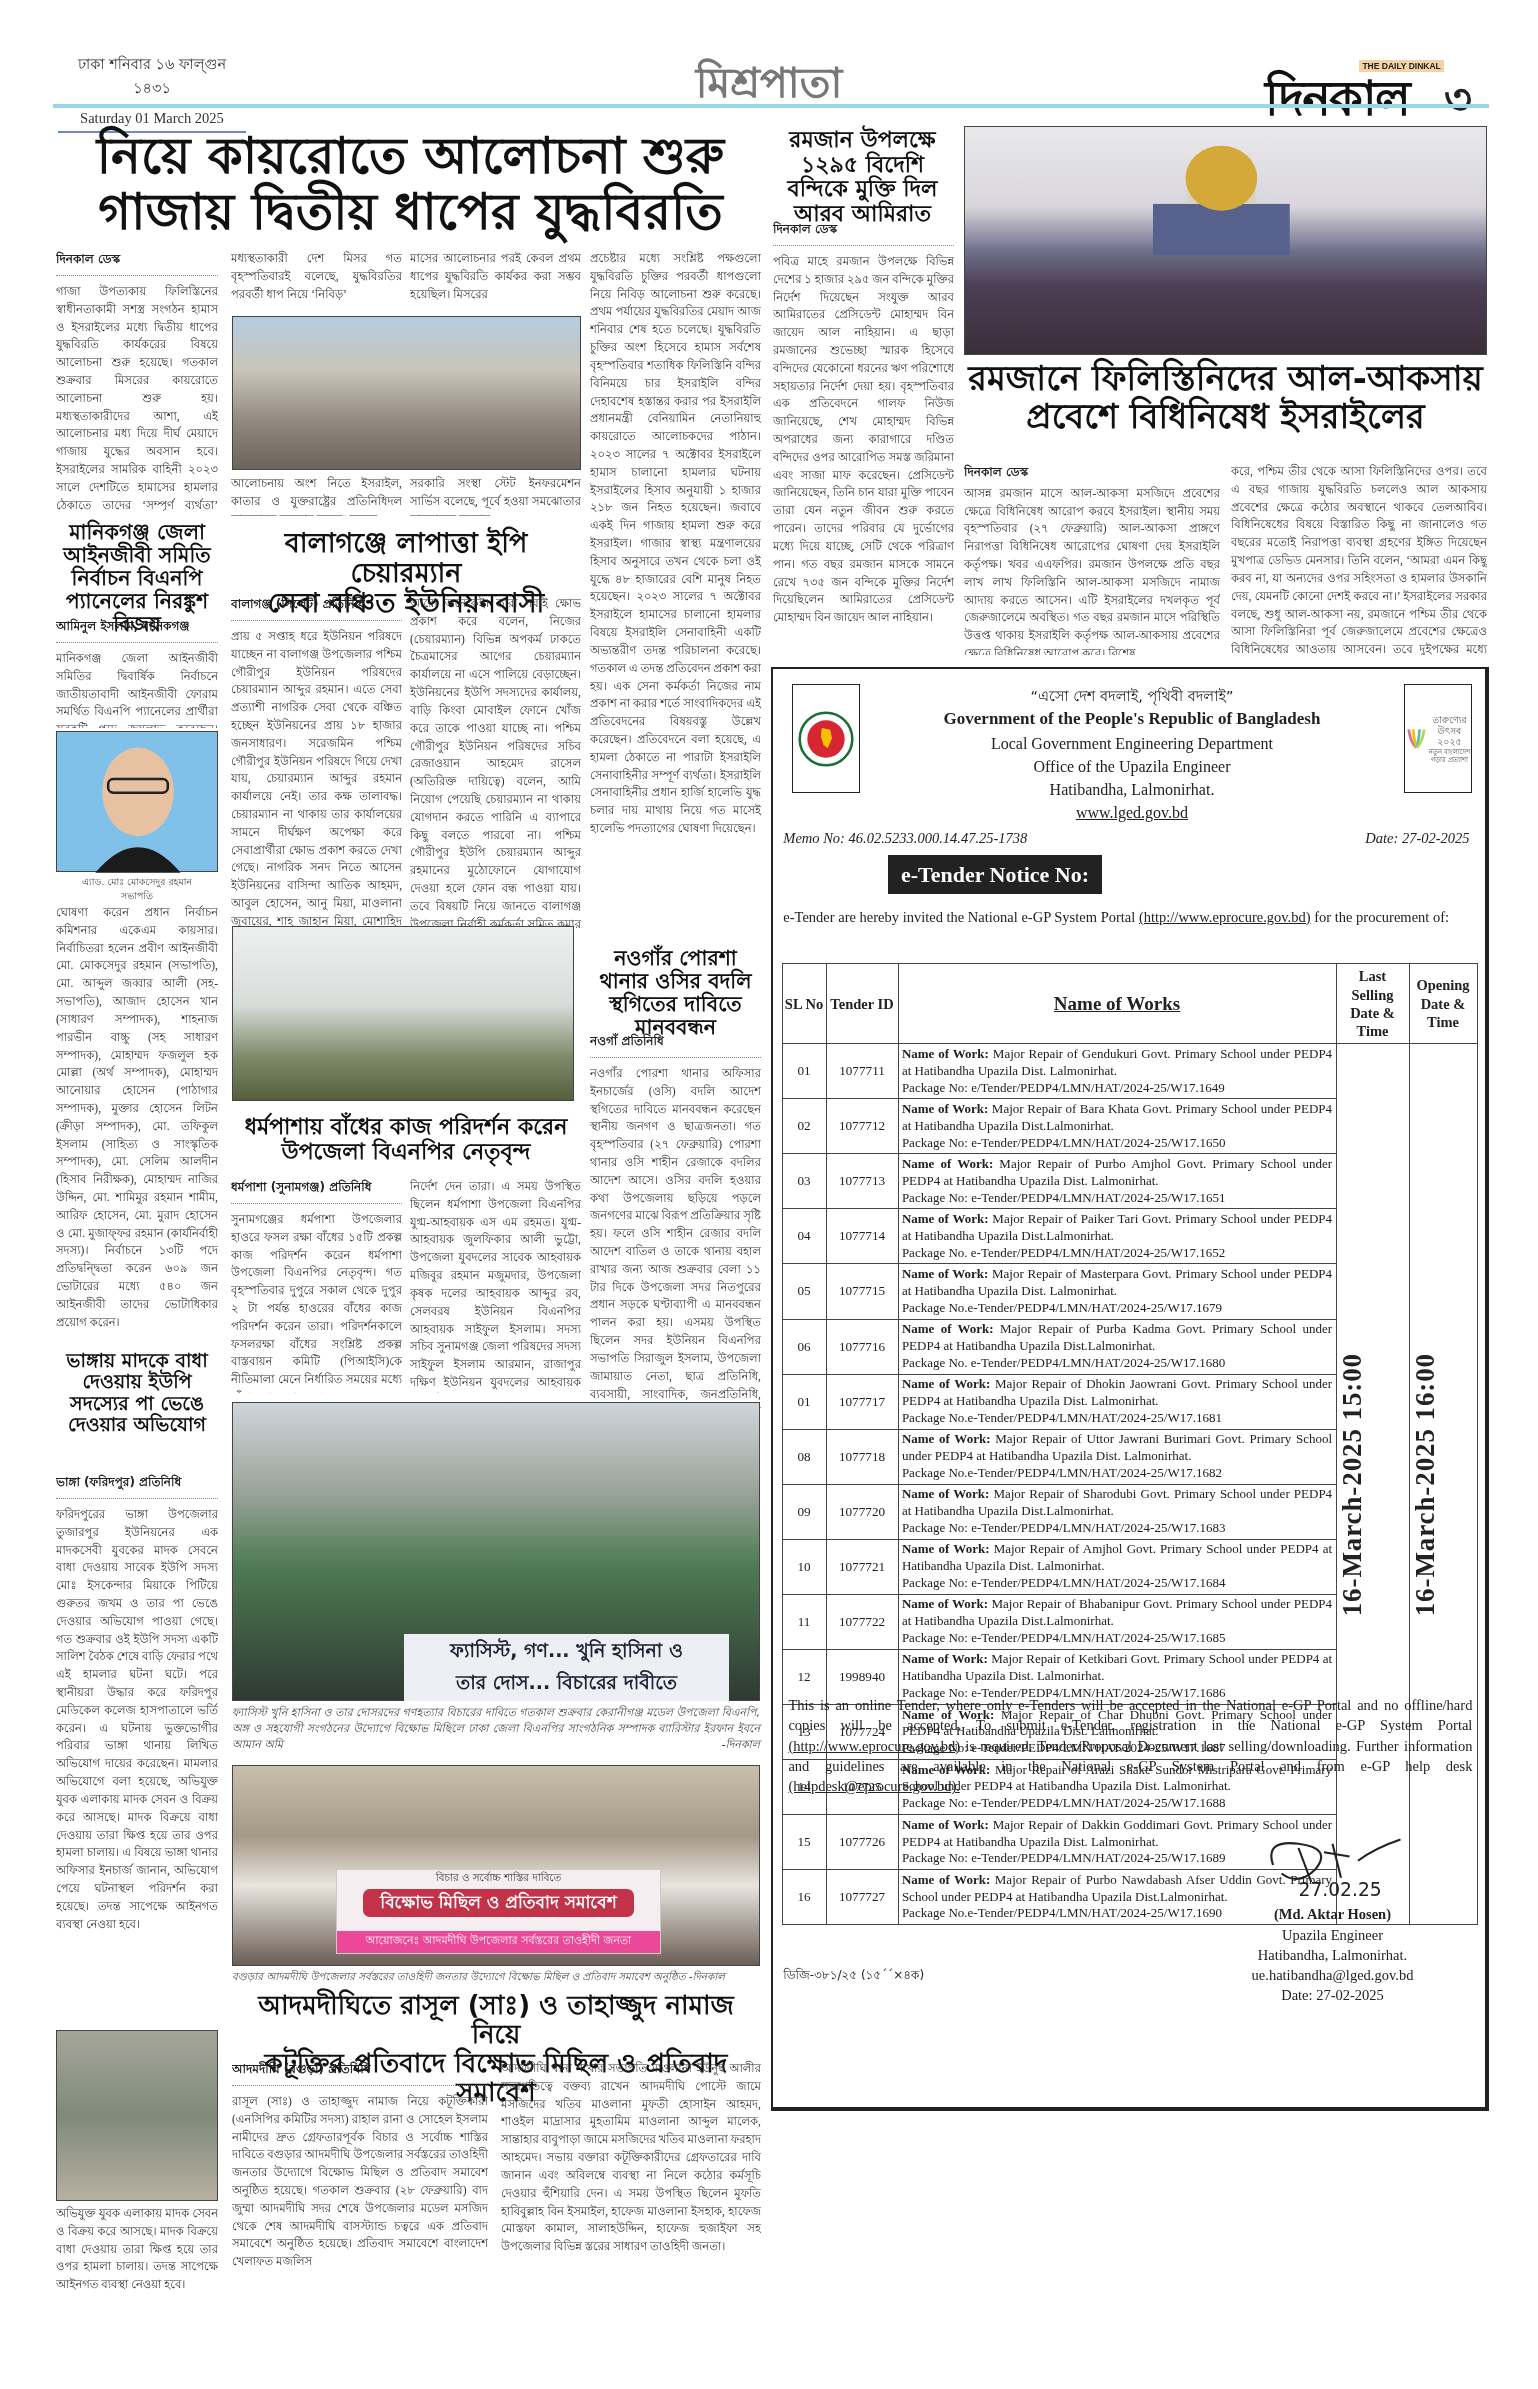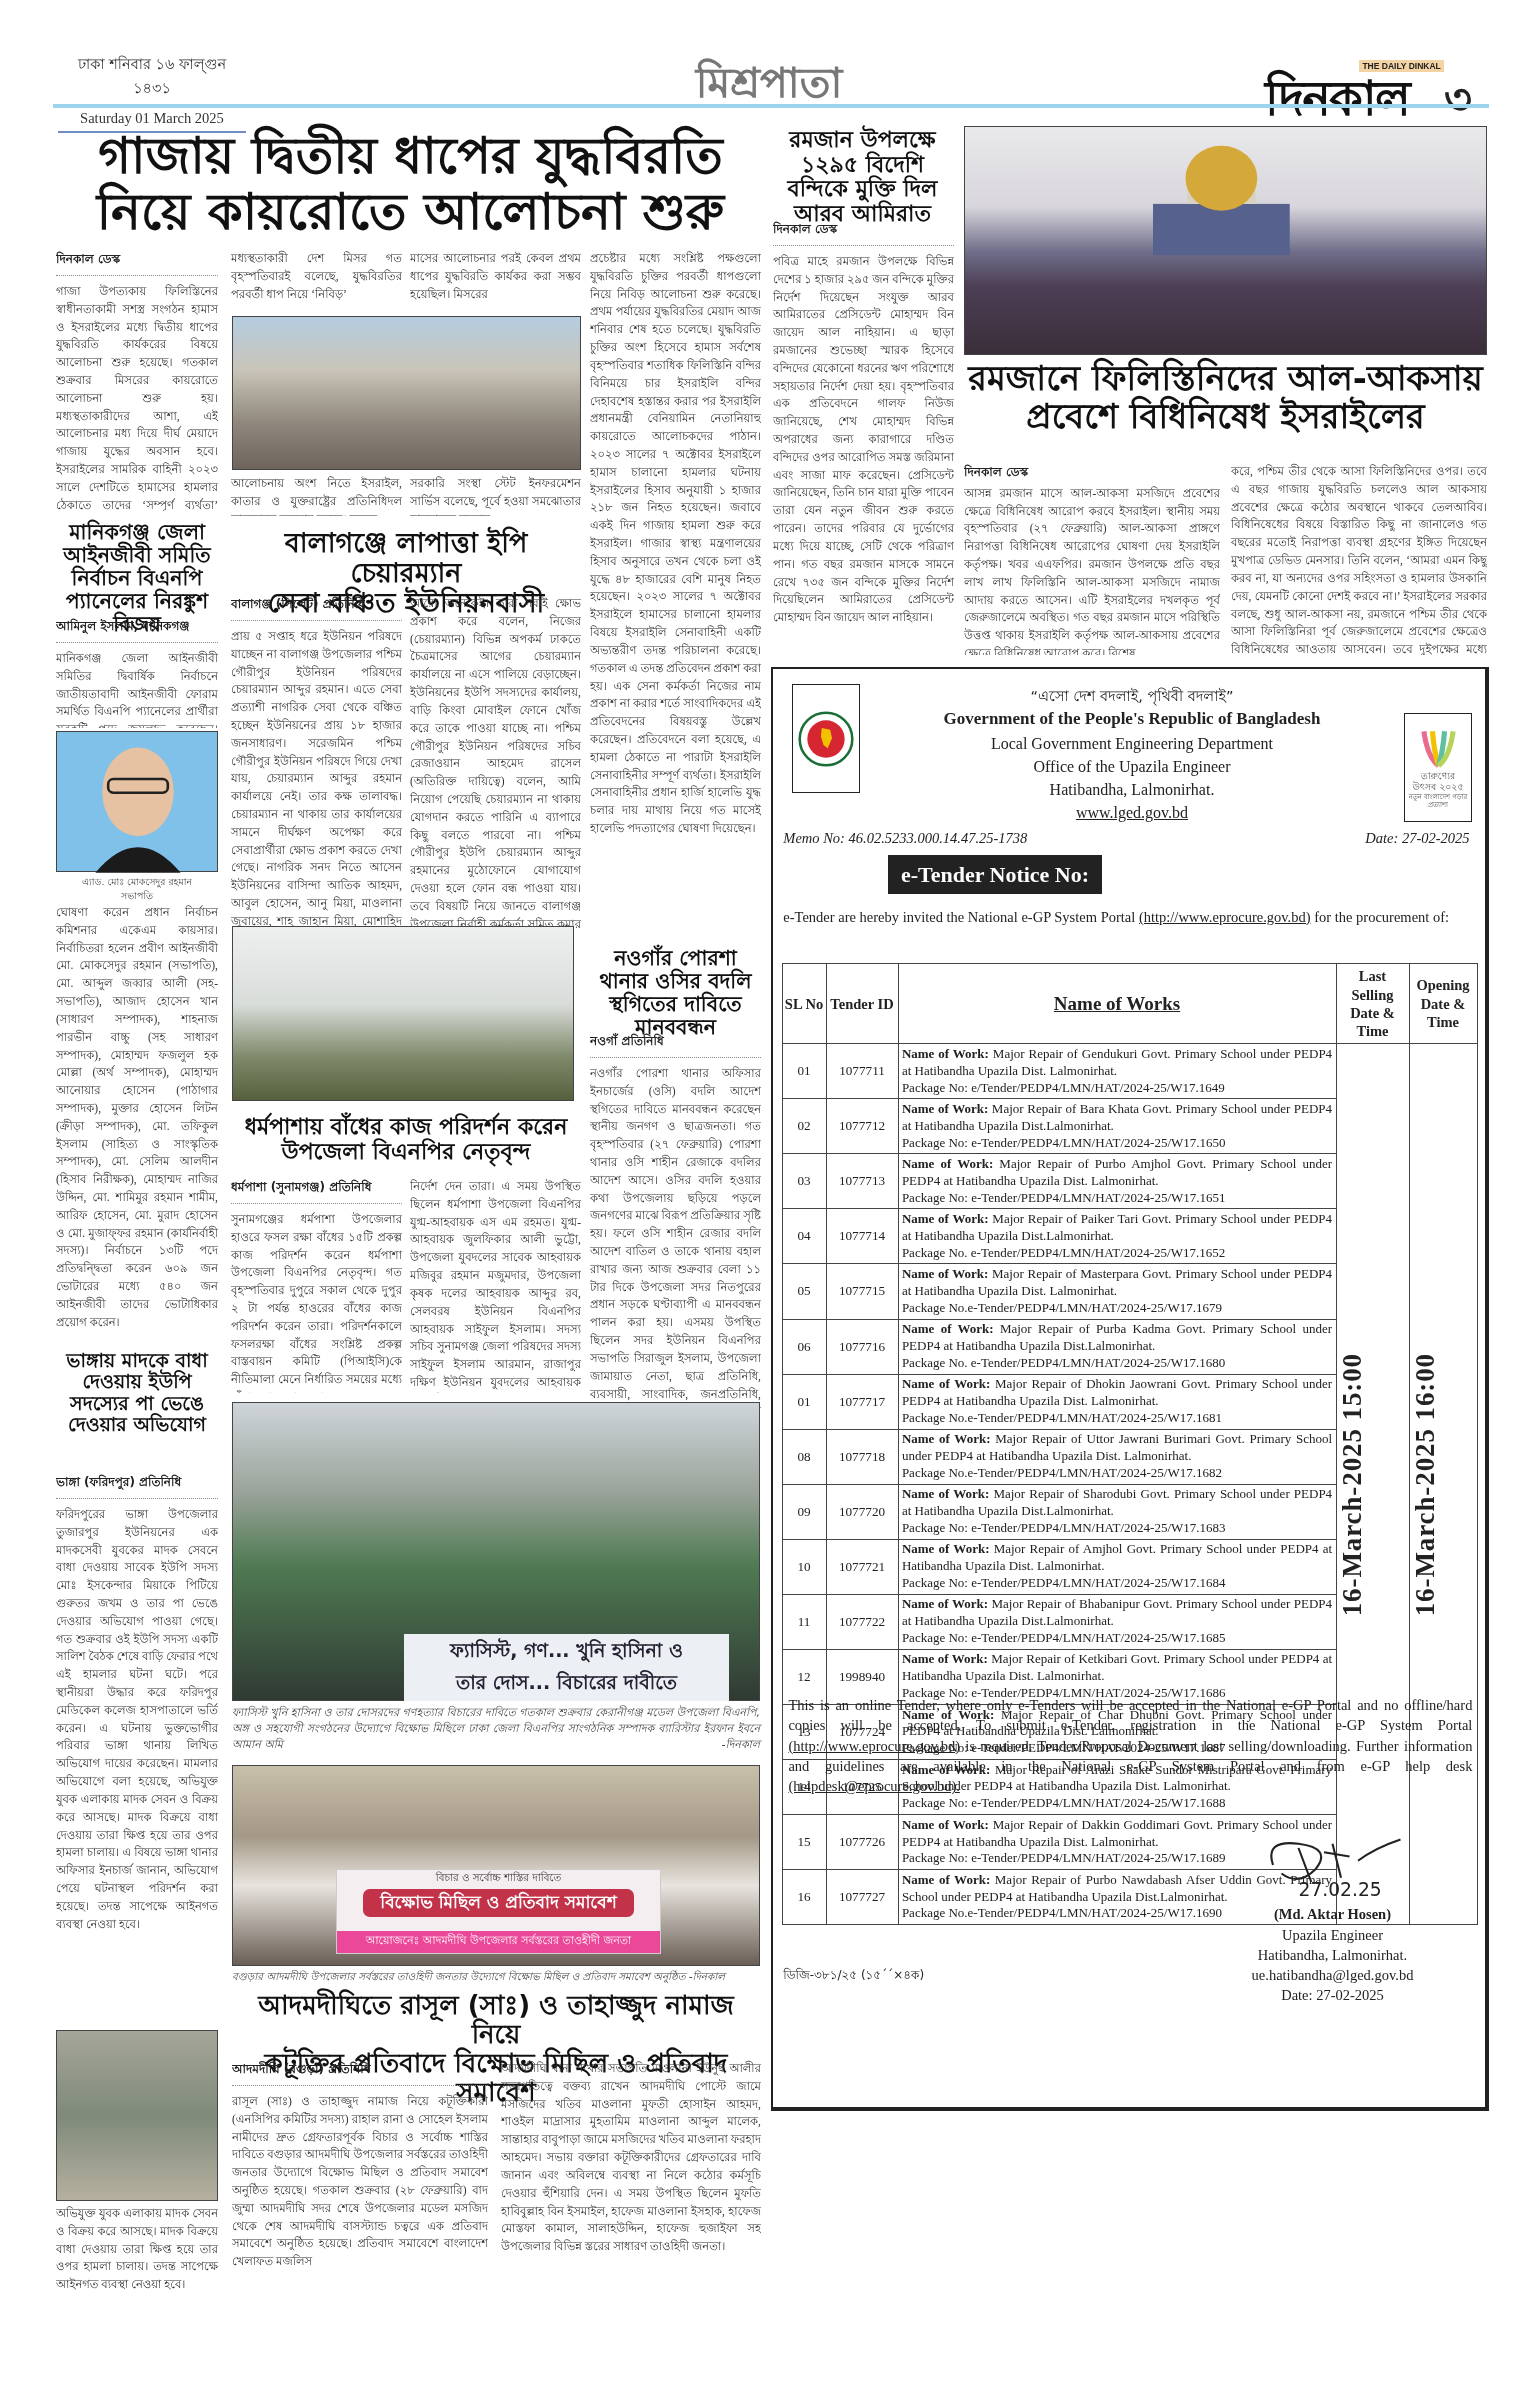--- a/index.html
+++ b/index.html
@@ -57,22 +57,22 @@
 <div class="abs section-title bn">মিশ্রপাতা</div>
 <div class="abs logo bn">
   <span class="tag">THE DAILY DINKAL</span>
   <span class="name">দিনকাল</span>
   <span style="position:absolute;left:179px;top:17px;font-size:43px;font-weight:bold;">৩</span>
   <span class="slogan">দেশ ও জনগণের কথা বলে</span>
 </div>
 <div class="abs rule-top"></div>
 
 <div class="abs bn headline" style="left:56px;top:128px;width:709px;font-size:50px;text-align:center;">
+  <div>নিয়ে কায়রোতে আলোচনা শুরু</div>
   <div>গাজায় দ্বিতীয় ধাপের যুদ্ধবিরতি</div>
-  <div>নিয়ে কায়রোতে আলোচনা শুরু</div>
 </div>
 <div class="abs bn col" style="left:56px;top:250px;width:162px;height:261px;">
   <div class="byline">দিনকাল ডেস্ক</div>
   <div class="body">গাজা উপত্যকায় ফিলিস্তিনের স্বাধীনতাকামী সশস্ত্র সংগঠন হামাস ও ইসরাইলের মধ্যে দ্বিতীয় ধাপের যুদ্ধবিরতি কার্যকরের বিষয়ে আলোচনা শুরু হয়েছে। গতকাল শুক্রবার মিসরের কায়রোতে আলোচনা শুরু হয়। মধ্যস্থতাকারীদের আশা, এই আলোচনার মধ্য দিয়ে দীর্ঘ মেয়াদে গাজায় যুদ্ধের অবসান হবে। ইসরাইলের সামরিক বাহিনী ২০২৩ সালে দেশটিতে হামাসের হামলার ঠেকাতে তাদের ‘সম্পূর্ণ ব্যর্থতা’ স্বীকার করার এক দিন পর এ আলোচনা শুরু হলো। আলোচনায়</div>
 </div>
 <div class="abs bn body col" style="left:231px;top:250px;width:171px;height:58px;">মধ্যস্থতাকারী দেশ মিসর গত বৃহস্পতিবারই বলেছে, যুদ্ধবিরতির পরবর্তী ধাপ নিয়ে ‘নিবিড়’</div>
 <div class="abs bn body col" style="left:410px;top:250px;width:171px;height:58px;">মাসের আলোচনার পরই কেবল প্রথম ধাপের যুদ্ধবিরতি কার্যকর করা সম্ভব হয়েছিল। মিসরের</div>
 <div class="abs photo" style="left:232px;top:316px;width:349px;height:154px;background:linear-gradient(180deg,#b5cde0 0%,#c9c4b8 35%,#8f877c 70%,#6d655c 100%);"></div>
 <div class="abs bn body col" style="left:231px;top:475px;width:171px;height:41px;">আলোচনায় অংশ নিতে ইসরাইল, কাতার ও যুক্তরাষ্ট্রের প্রতিনিধিদল কায়রোতে অবস্থান করছে। কয়েক</div>
 <div class="abs bn body col" style="left:410px;top:475px;width:171px;height:41px;">সরকারি সংস্থা স্টেট ইনফরমেশন সার্ভিস বলেছে, পূর্বে হওয়া সমঝোতার বাস্তবায়নে চলমান</div>
@@ -190,21 +190,21 @@
 <div class="abs bn body col" style="left:501px;top:2060px;width:260px;height:291px;">আদমদীঘি থানা শাখার সভাপতি মাওলানা ইউনুছ আলীর সভাপতিত্বে বক্তব্য রাখেন আদমদীঘি পোস্টে জামে মসজিদের খতিব মাওলানা মুফতী হোসাইন আহমদ, শাওইল মাদ্রাসার মুহতামিম মাওলানা আব্দুল মালেক, সান্তাহার বাবুপাড়া জামে মসজিদের খতিব মাওলানা ফরহাদ আহমেদ। সভায় বক্তারা কটূক্তিকারীদের গ্রেফতারের দাবি জানান এবং অবিলম্বে ব্যবস্থা না নিলে কঠোর কর্মসূচি দেওয়ার হুঁশিয়ারি দেন। এ সময় উপস্থিত ছিলেন মুফতি হাবিবুল্লাহ বিন ইসমাইল, হাফেজ মাওলানা ইসহাক, হাফেজ মোস্তফা কামাল, সালাহউদ্দিন, হাফেজ হুজাইফা সহ উপজেলার বিভিন্ন স্তরের সাধারণ তাওহিদী জনতা।</div>
 
 <div class="abs tender">
   <div class="emb" style="left:19px;">
     <svg width="56" height="56" viewBox="0 0 66 66">
       <circle cx="33" cy="33" r="31" fill="#fff" stroke="#1b6e35" stroke-width="3"></circle>
       <circle cx="33" cy="33" r="22" fill="#d62631"></circle>
       <path d="M28 20 L38 22 L40 32 L35 44 L30 40 L27 30 Z" fill="#f2c200"></path>
     </svg>
   </div>
-  <div class="emb" style="left:631px;flex-direction:column;margin-top:29px;">
+  <div class="emb" style="left:631px;flex-direction:row;">
     <svg width="43" height="43" viewBox="0 0 50 50">
       <path d="M8 5 Q12 35 25 45" stroke="#e96b8e" stroke-width="6" fill="none"></path>
       <path d="M18 5 Q20 30 25 45" stroke="#f2c200" stroke-width="6" fill="none"></path>
       <path d="M32 5 Q30 30 25 45" stroke="#5fbf9e" stroke-width="6" fill="none"></path>
       <path d="M42 5 Q38 35 25 45" stroke="#b6d45b" stroke-width="6" fill="none"></path>
     </svg>
     <div class="bn" style="font-size:9.4px;color:#555;text-align:center;line-height:1.2;">
       <div>তারুণ্যের</div>
       <div>উৎসব ২০২৫</div>
       <div style="font-size:6.8px;">নতুন বাংলাদেশ গড়ার প্রত্যাশা</div>

